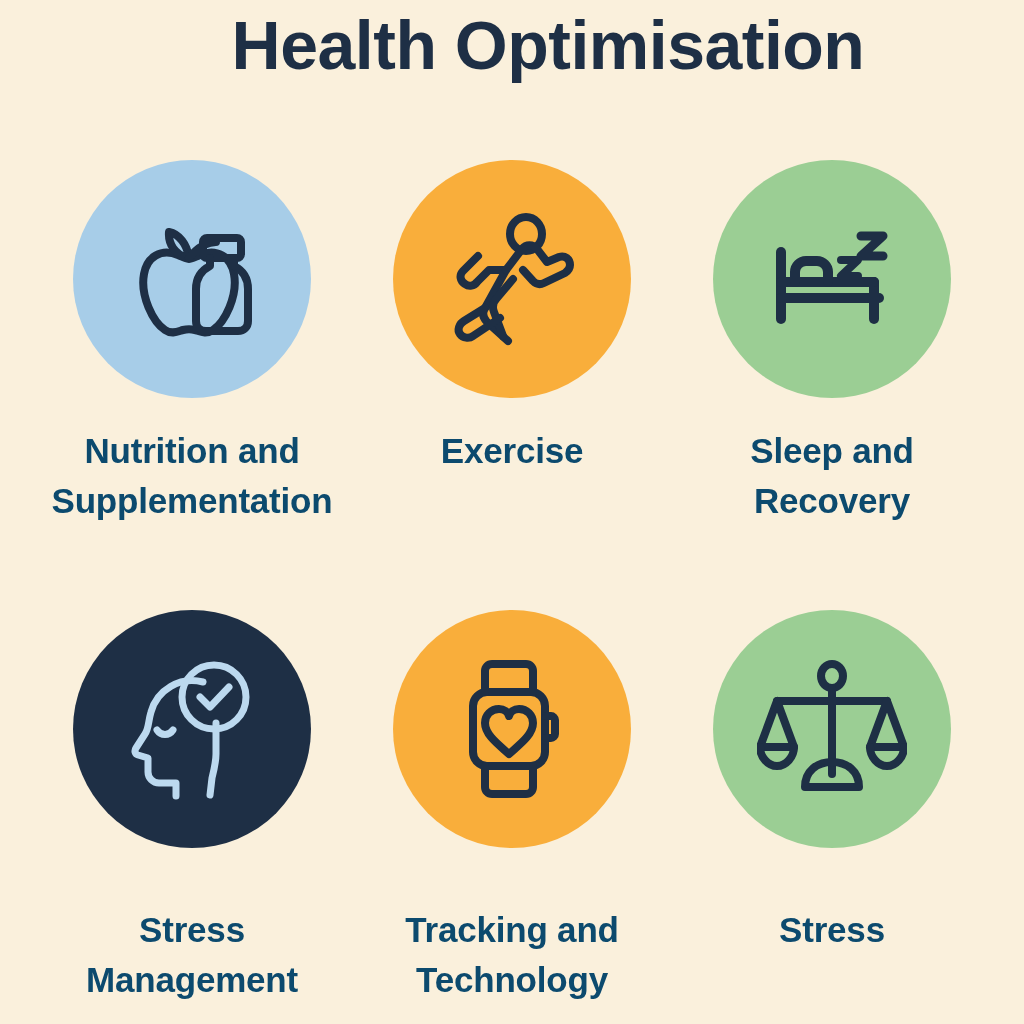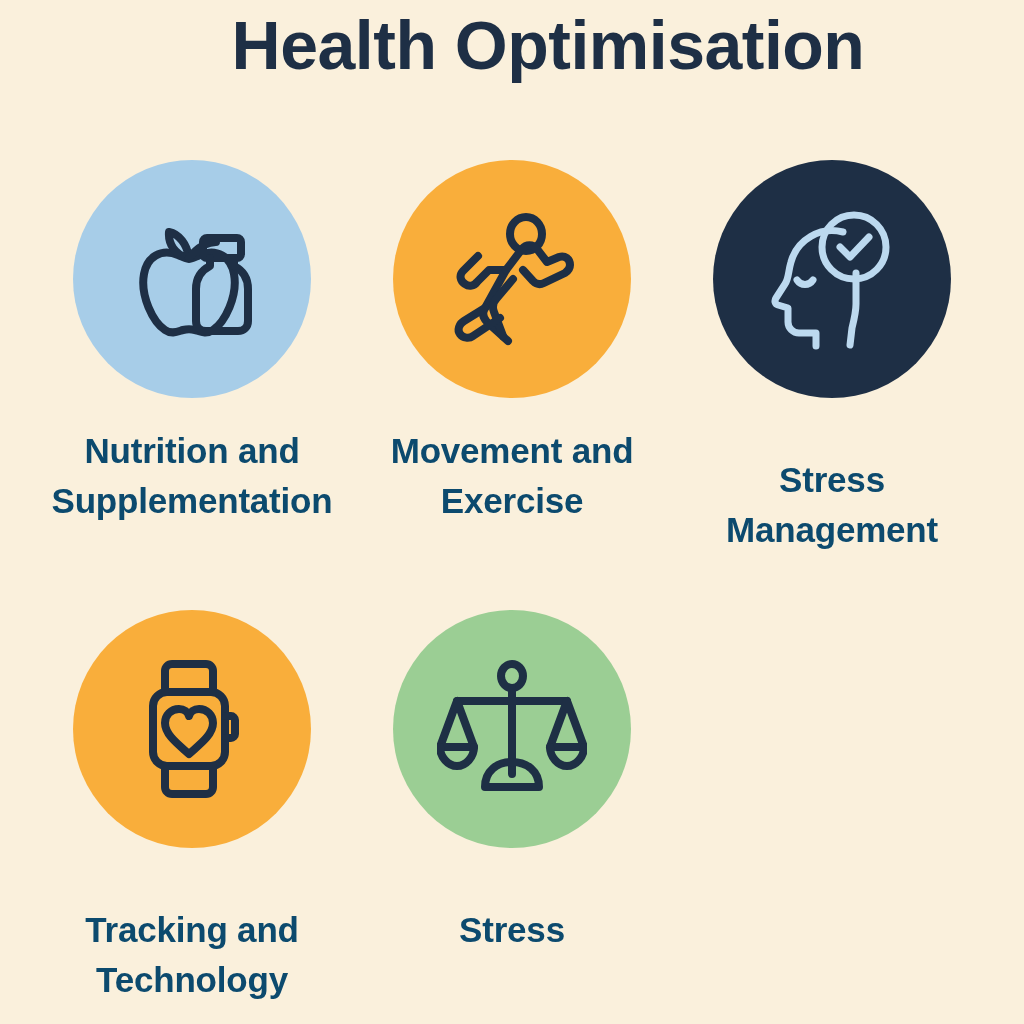--- a/index.html
+++ b/index.html
@@ -111,25 +111,47 @@
           <g fill="none" stroke="#1e2f45" stroke-width="8" stroke-linecap="round" stroke-linejoin="round">
             <ellipse cx="89" cy="30" rx="16" ry="17"></ellipse>
             <path d="M41 52 L26 67 C22 71 23 77 28 80 C32 83 37 82 40 78 L52 66 L69 66 L48 104 C45 109 46 114 50 118 L71 137"></path>
             <path d="M69 66 L85 45 C89 40 96 40 100 45 L110 58 L122 53 C128 51 133 55 133 61 C133 64 131 67 128 69 L107 79 C103 81 99 80 96 77 L86 66"></path>
             <path d="M76 75 L60 94 C56 98 55 103 57 108 L66 132"></path>
             <path d="M48 104 L27 117 C22 120 20 126 23 130 C26 134 32 135 36 132 L63 114"></path>
           </g>
         </svg>
       </div>
       <div class="label">
-        <div>Movement and</div>
         <div>Exercise</div>
       </div>
     </div>
 
+    <div class="cell row1">
+      <div class="circle" style="background:#9bce94">
+        <svg width="150" height="150" viewBox="0 0 150 150">
+          <g fill="none" stroke="#1e2f45" stroke-width="10" stroke-linecap="round" stroke-linejoin="round">
+            <path d="M24 48 L24 115"></path>
+            <path d="M24 94 L122 94"></path>
+            <path d="M117 78 L117 115"></path>
+            <path d="M24 78 L117 78"></path>
+            <path d="M38 78 L38 68 C38 62 43 57 49 57 L60 57 C66 57 71 62 71 68 L71 78"></path>
+          </g>
+          <g fill="none" stroke="#1e2f45" stroke-width="8" stroke-linecap="round" stroke-linejoin="round">
+            <path d="M84 56 L101 56 L84 72 L101 72"></path>
+          </g>
+          <g fill="none" stroke="#1e2f45" stroke-width="9" stroke-linecap="round" stroke-linejoin="round">
+            <path d="M104 32 L126 32 L104 52 L126 52"></path>
+          </g>
+        </svg>
+      </div>
+      <div class="label">
+        <div>Sleep and</div>
+        <div>Recovery</div>
+      </div>
+    </div>
 
     <div class="cell row2">
       <div class="circle" style="background:#1e2f45">
         <svg width="150" height="150" viewBox="0 0 150 150">
           <g fill="none" stroke="#bcd9ef" stroke-width="7" stroke-linecap="round" stroke-linejoin="round">
             <path d="M86 28 C63 22 40 36 34 58 C31 68 32 74 28 80 L19 94 C17 97 18 100 21 101 L31 104 L31 118 C31 124 36 129 42 129 L59 129 L59 142"></path>
             <path d="M40 76 C44 82 52 82 56 76"></path>
             <path d="M99 69 L99 100 C99 108 97 116 95 124 L93 141"></path>
             <circle cx="97" cy="43" r="32"></circle>
             <path d="M83 43 L93 53 L112 33"></path>

